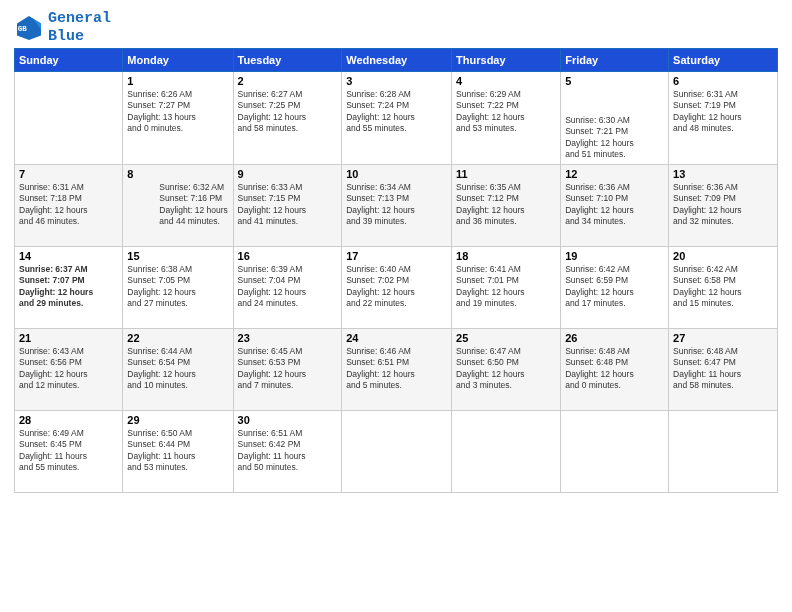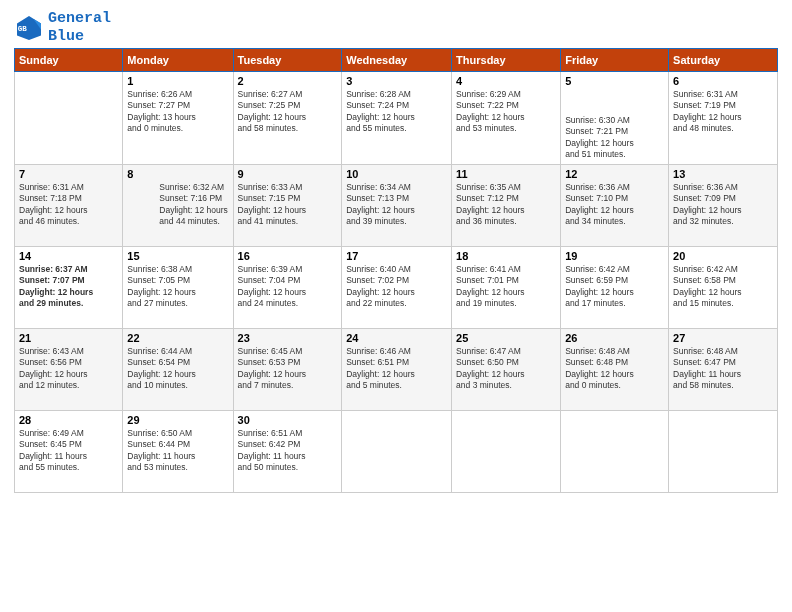--- a/index.html
+++ b/index.html
@@ -80,21 +80,21 @@
     .empty-cell {
       background: #f9f9f9;
     }
     tr:nth-child(odd) td {
       background: #ffffff;
     }
     tr:nth-child(even) td {
       background: #f5f5f5;
     }
     .calendar thead tr th {
-      background: #c2410c;
+      background: #1d4ed8;
     }
   </style>
 </head>
 <body>
 
 <div class="page">
   <div class="header">
     <div class="logo">
       <svg class="logo-icon" viewBox="0 0 40 40">
         <polygon points="20,4 36,14 36,30 20,36 4,30 4,14" fill="#1a6abf"></polygon>

